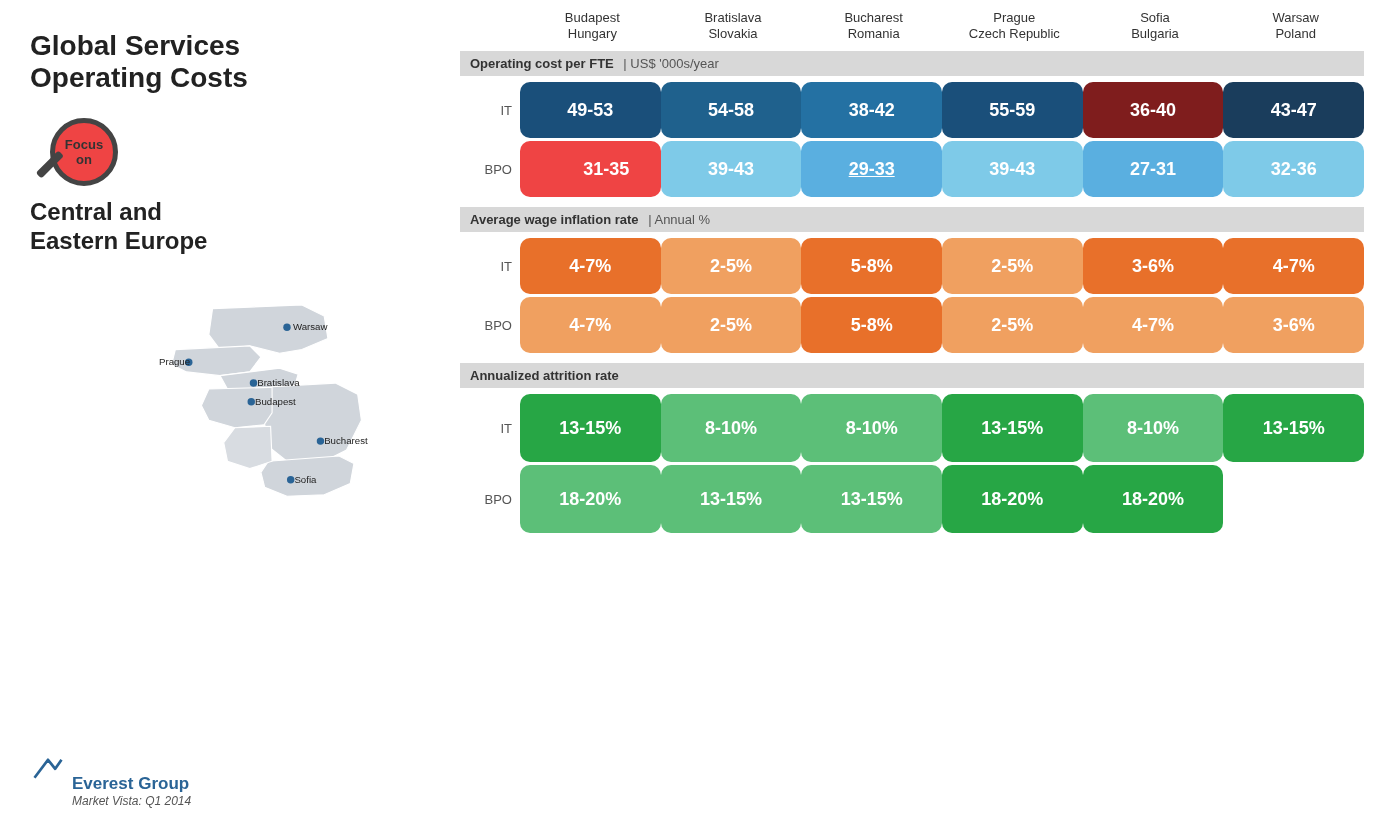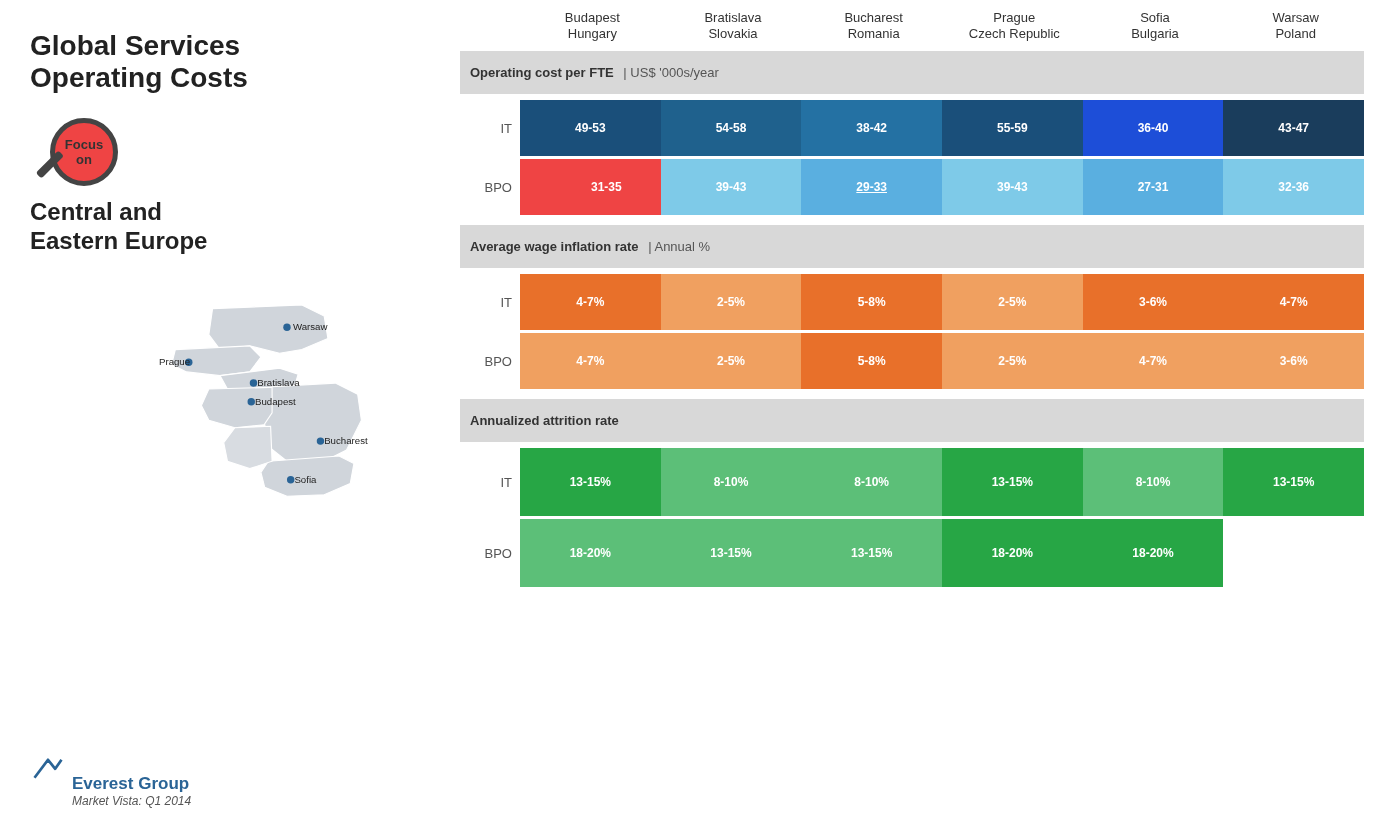--- a/index.html
+++ b/index.html
@@ -158,21 +158,21 @@
     .col-header-cell {
       font-size: 13px;
       color: #333;
       line-height: 1.2;
       font-weight: normal;
     }
 
     
     .section-header {
       background: #d8d8d8;
-      padding: 14px 10px;
+      padding: 5px 10px;
       font-size: 13px;
       color: #333;
       margin: 4px 0 2px 0;
       display: flex;
       align-items: center;
     }
 
     .section-header .section-title {
       font-weight: 600;
     }
@@ -203,25 +203,25 @@
 
     .row-label {
       font-size: 13px;
       color: #555;
       text-align: right;
       padding-right: 8px;
       font-weight: 500;
     }
 
     .data-cell {
-      border-radius: 0;
+      border-radius: 10px;
       display: flex;
       align-items: center;
       justify-content: center;
-      font-size: 12px;
+      font-size: 18px;
       font-weight: bold;
       color: #fff;
       height: 56px;
     }
 
   </style>
 </head>
 <body>
 
 <div class="left-panel">
@@ -308,21 +308,21 @@
       <span class="section-subtitle">&nbsp;| US$ '000s/year</span>
     </div>
     <div class="data-rows">
 
       <div class="data-row">
         <div class="row-label">IT</div>
         <div class="data-cell" style="background:#1a4f7a;">49-53</div>
         <div class="data-cell" style="background:#1f618d;">54-58</div>
         <div class="data-cell" style="background:#2471a3;">38-42</div>
         <div class="data-cell" style="background:#1a4f7a;">55-59</div>
-        <div class="data-cell" style="background:#1d4ed8;">36-40</div>
+        <div class="data-cell" style="background:#7f1d1d;">36-40</div>
         <div class="data-cell" style="background:#1a3d5c;">43-47</div>
       </div>
 
       <div class="data-row">
         <div class="row-label">BPO</div>
         <div class="data-cell" style="background:#ef4444;padding-left:32px;">31-35</div>
         <div class="data-cell" style="background:#7ecae8;">39-43</div>
         <div class="data-cell" style="background:#5aafe0;text-decoration:underline;">29-33</div>
         <div class="data-cell" style="background:#7ecae8;">39-43</div>
         <div class="data-cell" style="background:#5aafe0;">27-31</div>

